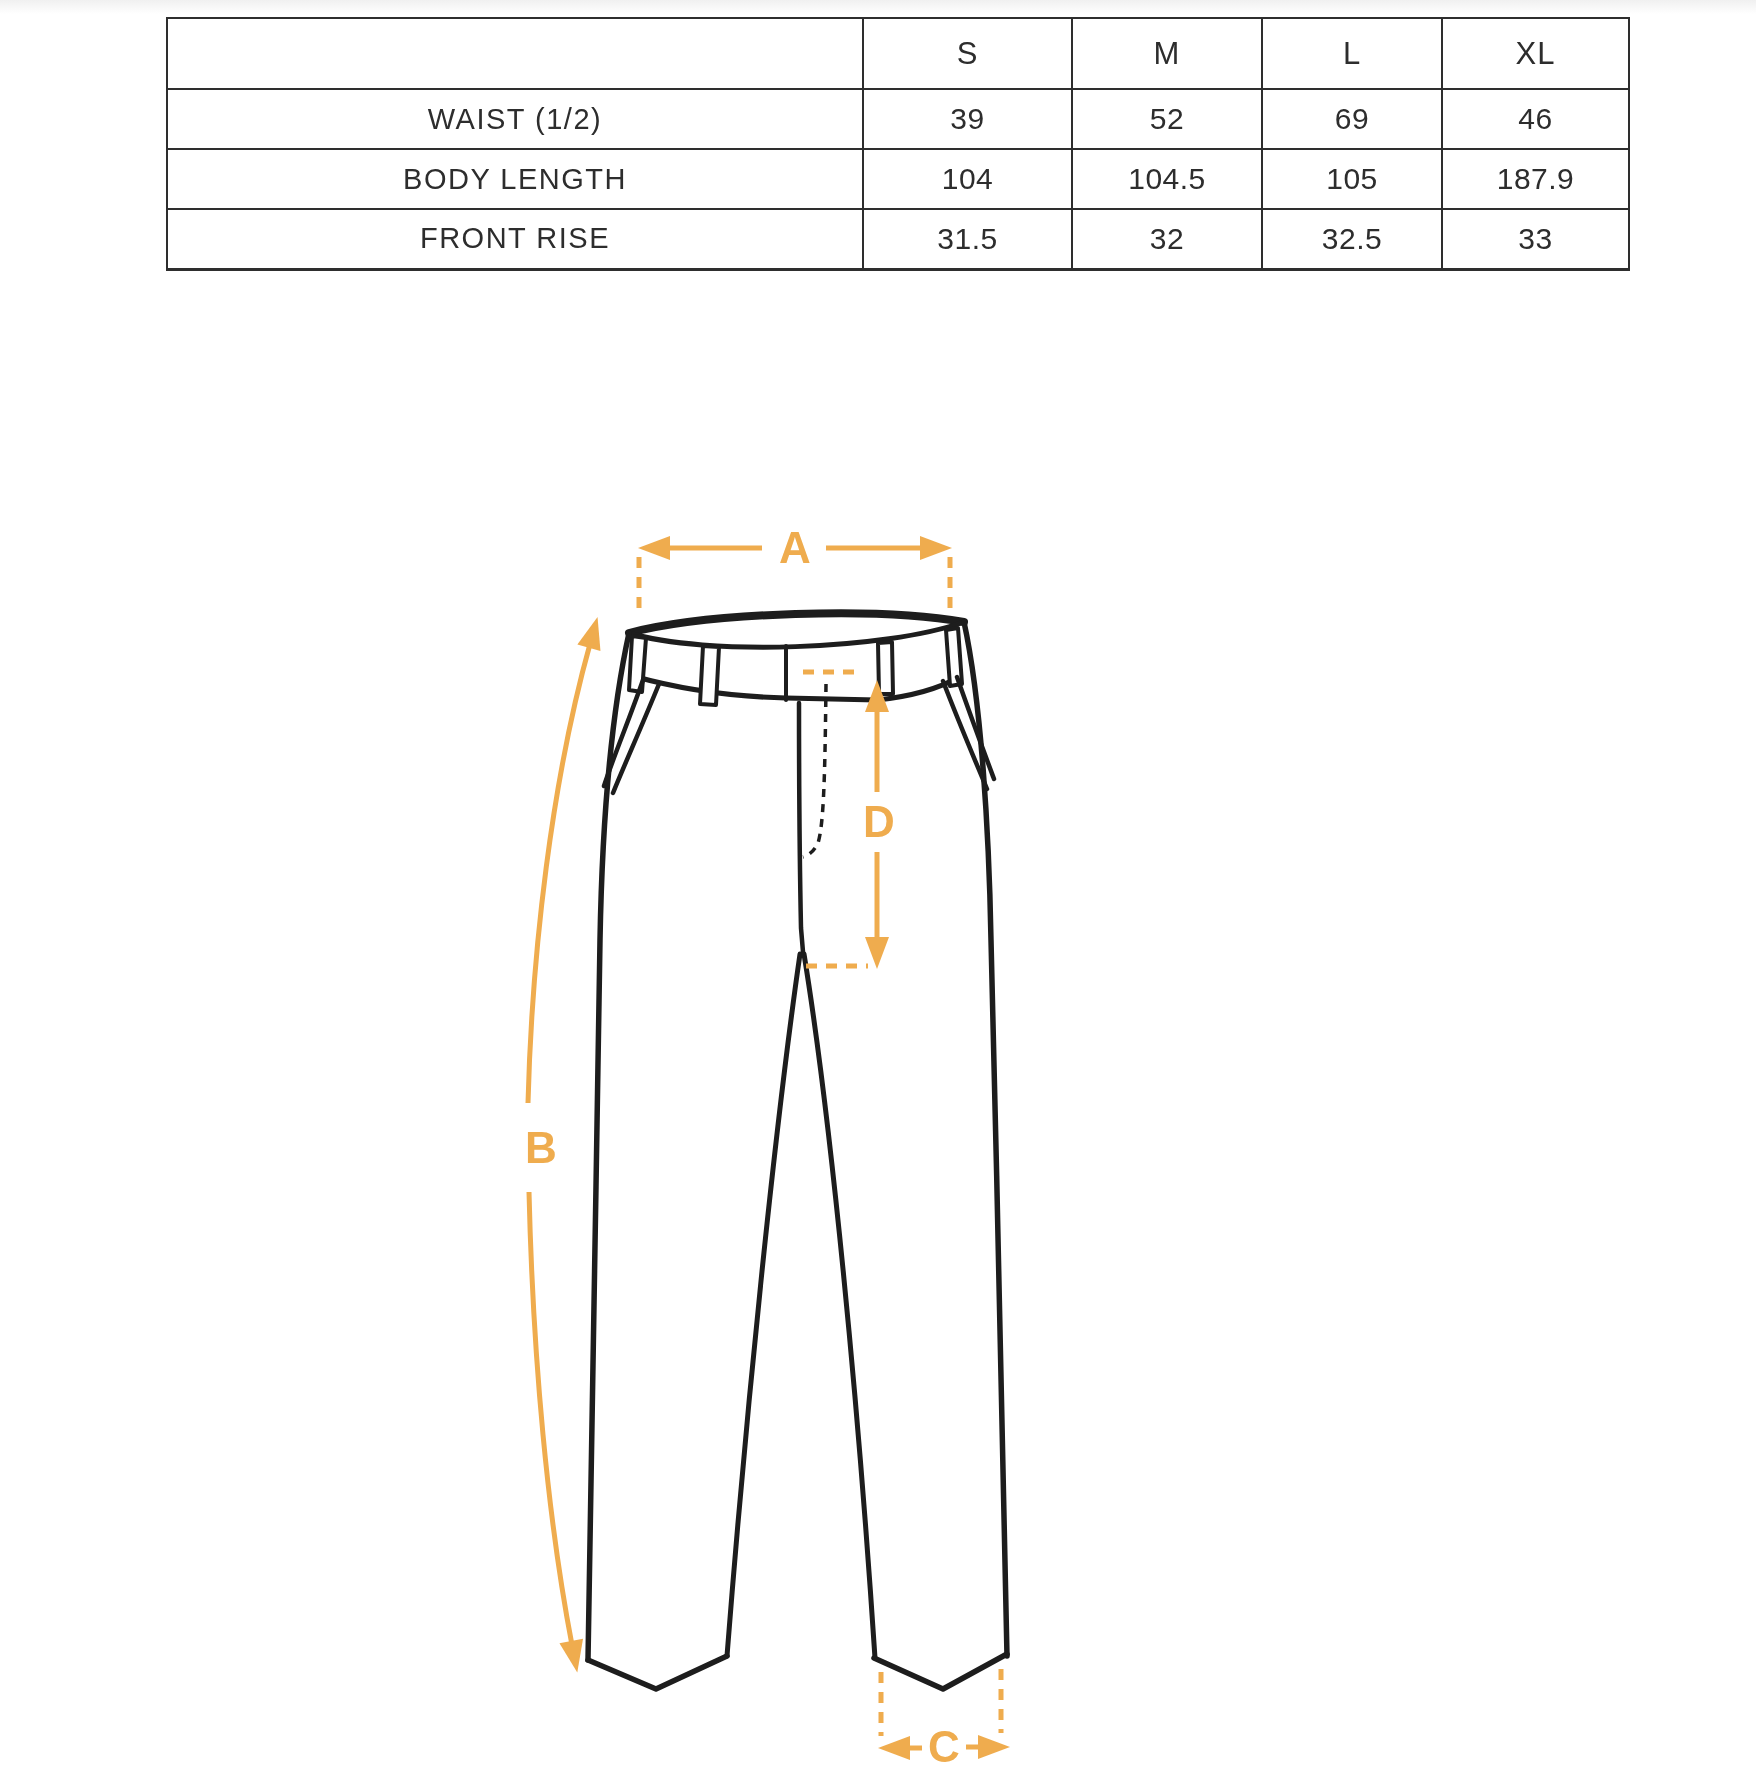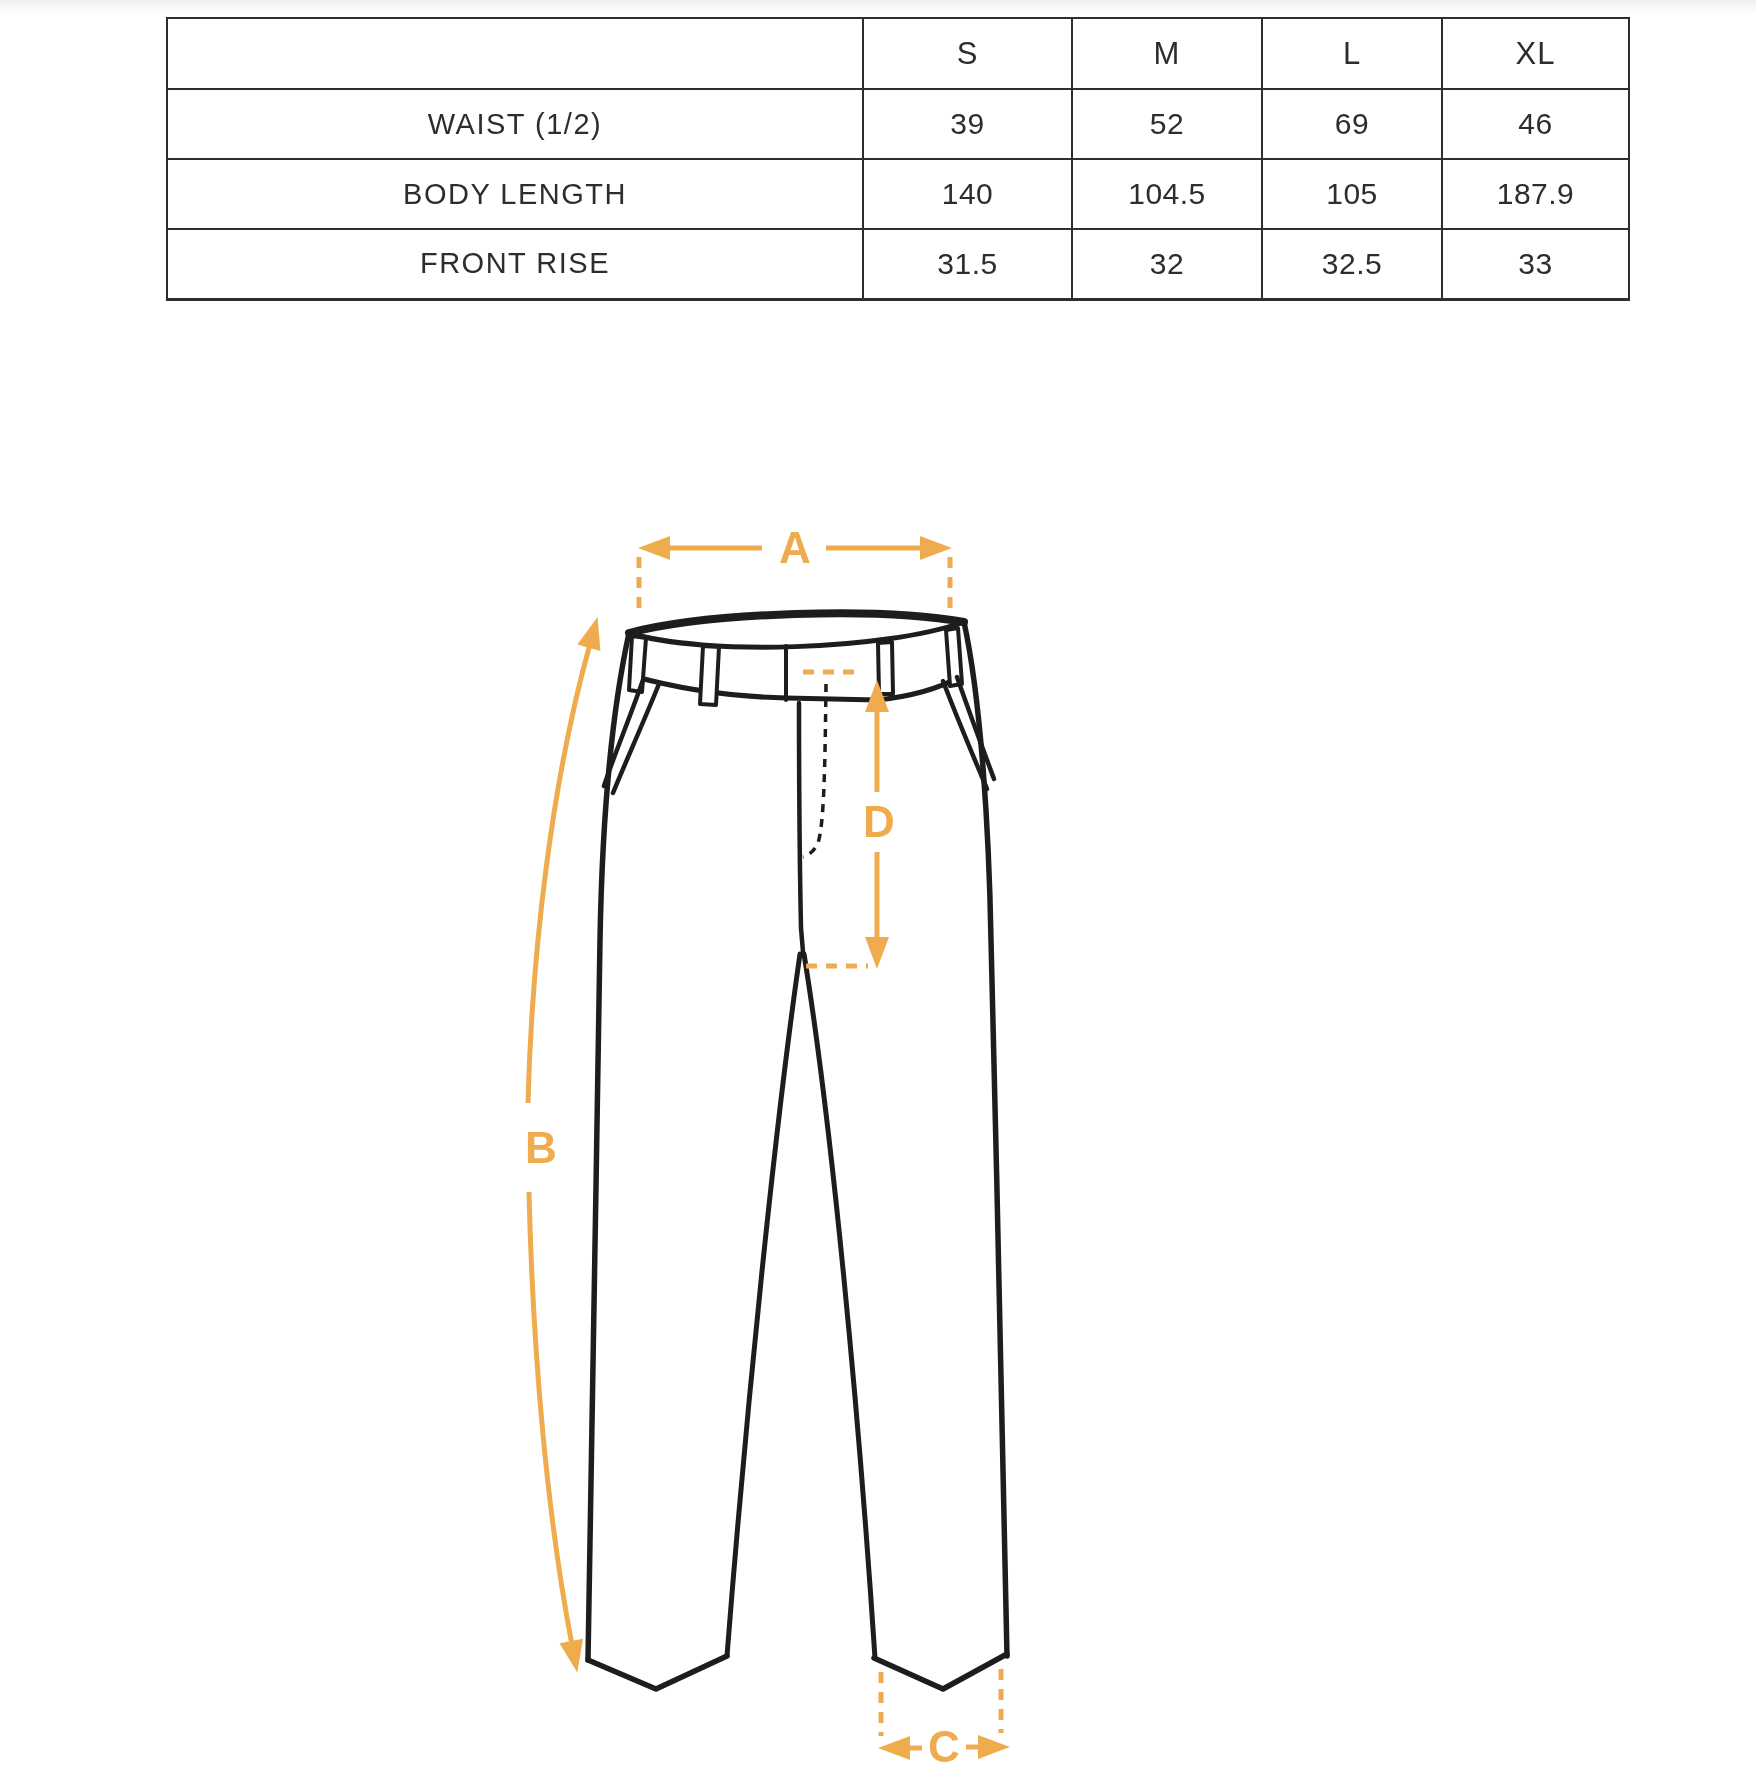--- a/index.html
+++ b/index.html
@@ -22,21 +22,21 @@
   
   .size-table-wrap{position:absolute;left:166px;top:17px;}
   table.size-table{
     border-collapse:collapse;table-layout:fixed;width:1462px;
     background:#fff;
   }
   table.size-table th,table.size-table td{
     border:2px solid var(--border);
     text-align:center;vertical-align:middle;
     font-weight:400;color:var(--text);
-    height:70px;
+    height:60px;
   }
   table.size-table thead th{font-size:31px;letter-spacing:1px;height:71px;}
   table.size-table td{font-size:30px;letter-spacing:.5px;text-align:center;}
   table.size-table tbody th{font-size:29px;letter-spacing:1.5px;}
   table.size-table tbody tr:last-child th,
   table.size-table tbody tr:last-child td{border-bottom-width:3px;}
   
   svg.diagram{position:absolute;left:0;top:0;}
   .ink{stroke:var(--ink);fill:none;stroke-linecap:round;stroke-linejoin:round;}
   .ink-fill{stroke:var(--ink);fill:#fff;stroke-linejoin:round;}
@@ -76,21 +76,21 @@
     <tbody>
       <tr>
         <th>WAIST (1/2)</th>
         <td>39</td>
         <td>52</td>
         <td>69</td>
         <td>46</td>
       </tr>
       <tr>
         <th>BODY LENGTH</th>
-        <td>140</td>
+        <td>104</td>
         <td>104.5</td>
         <td>105</td>
         <td>187.9</td>
       </tr>
       <tr>
         <th>FRONT RISE</th>
         <td>31.5</td>
         <td>32</td>
         <td>32.5</td>
         <td>33</td>

